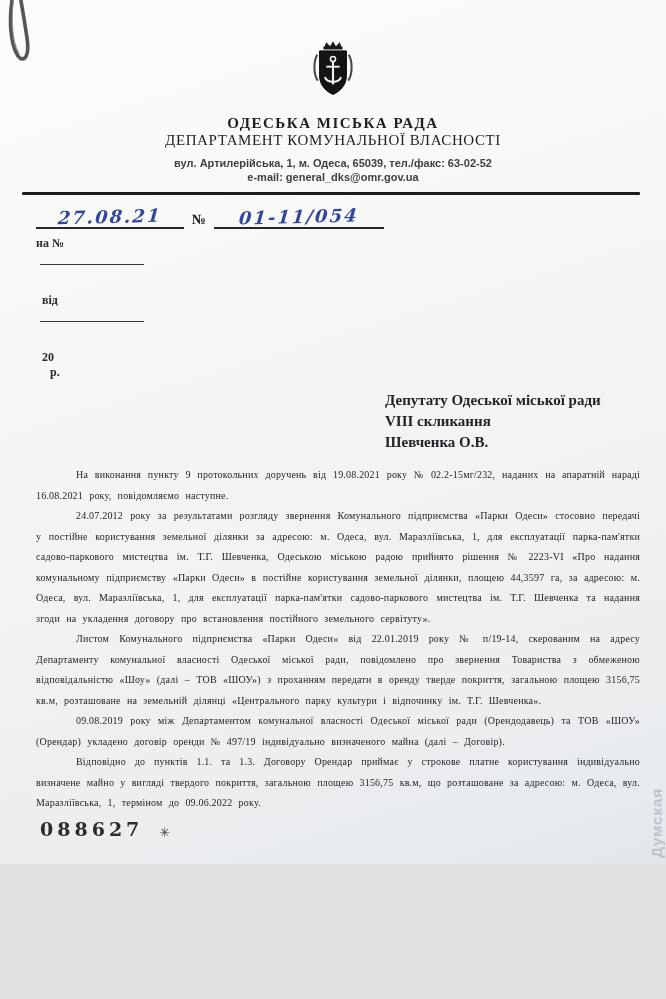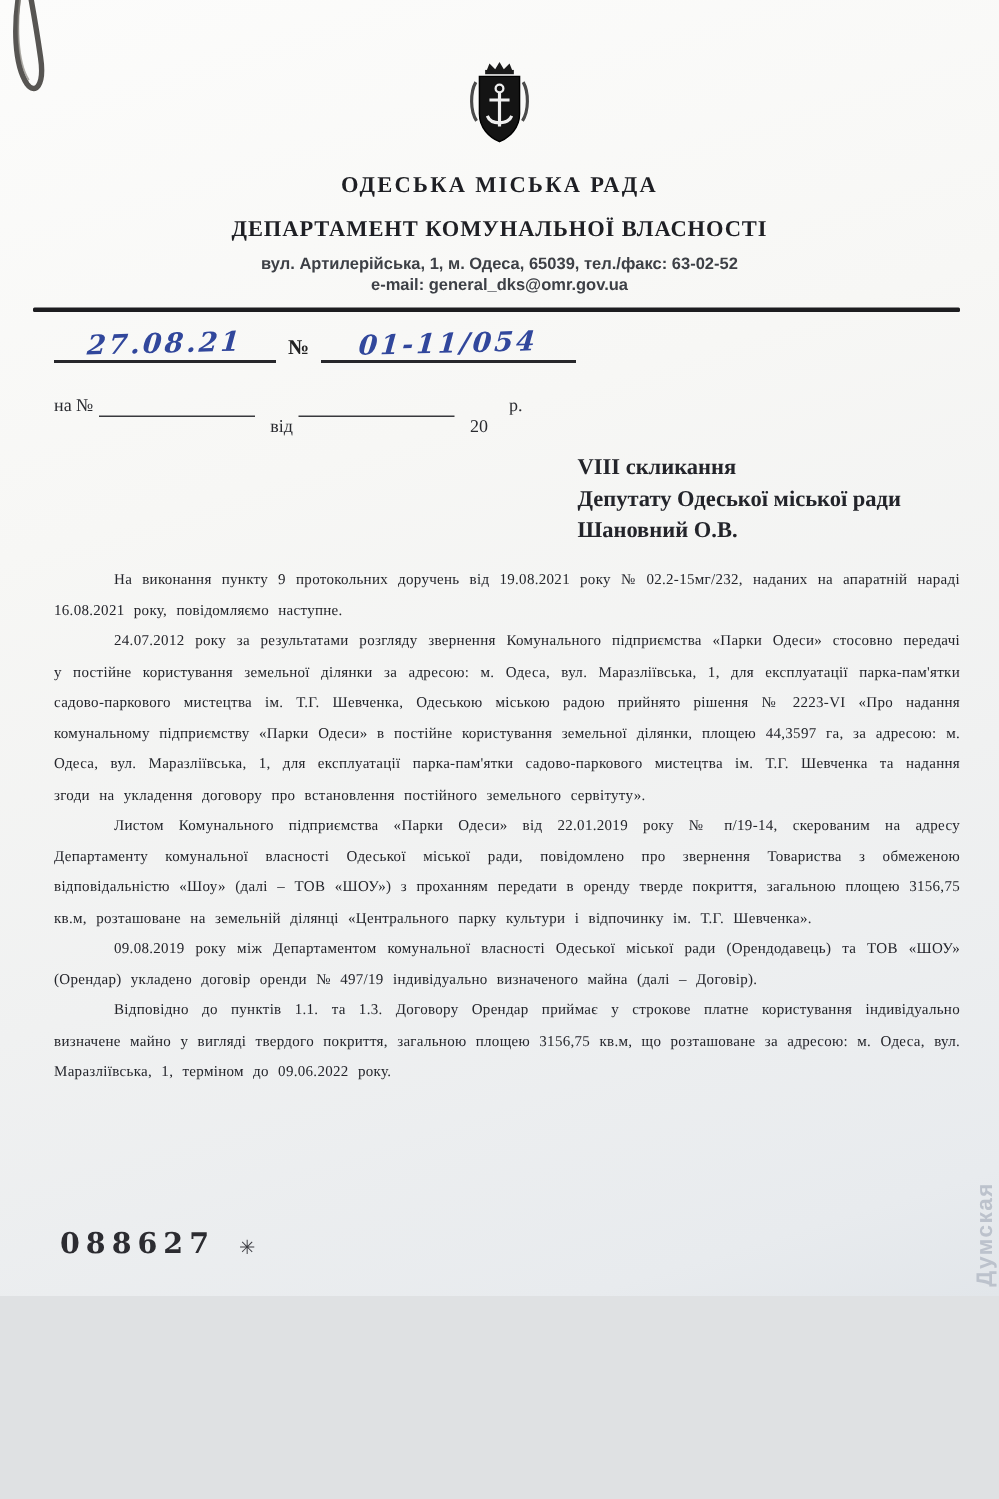--- a/index.html
+++ b/index.html
@@ -12,37 +12,37 @@
     position:relative;width:666px;height:864px;overflow:hidden;
     background:linear-gradient(163deg,#fcfcfb 0%,#f7f7f5 35%,#f0f1f1 65%,#e8ebee 92%,#e2e6ea 100%);
     color:#23242a;
   }
   
   .paperclip{position:absolute;left:0px;top:-6px;}
   
   .header{text-align:center;padding-top:40px;}
   .emblem{display:inline-block;line-height:0;}
   .org1{font-size:15px;font-weight:bold;letter-spacing:1.5px;margin-top:9px;color:#1e1f24;}
-  .org2{font-size:15px;font-weight:bold;letter-spacing:0.6px;margin-top:12px;color:#1e1f24;}
+  .org2{font-size:15px;font-weight:normal;letter-spacing:0.6px;margin-top:0;color:#1e1f24;}
   .addr{font-family:"Liberation Sans", sans-serif;font-size:11px;font-weight:bold;color:#3d4046;margin-top:8px;}
   .email{font-family:"Liberation Sans", sans-serif;font-size:11px;font-weight:bold;color:#3d4046;margin-top:2px;}
   .rule{height:3px;background:#1d1d20;margin:9px 26px 0 22px;border-radius:1px;}
   
   .ref{margin:4px 0 0 36px;}
   .hw-row{display:flex;align-items:flex-end;height:30px;}
   .hw-slot{border-bottom:2px solid #27272b;text-align:center;}
   .hw-slot.s1{width:148px;}
   .hw-slot.s2{width:170px;}
   .hw{
     font-family:"DejaVu Serif", serif;font-style:italic;font-weight:bold;
     color:#31479c;font-size:18px;letter-spacing:2px;display:inline-block;
     transform:rotate(-1.5deg) skewX(-6deg);
   }
   .no-sign{font-size:14px;font-weight:bold;margin:0 8px 1px 8px;color:#222;}
-  .form-row{display:flex;align-items:center;margin-top:7px;font-size:12px;font-weight:normal;color:#2a2b30;}
+  .form-row{display:flex;align-items:flex-start;margin-top:7px;font-size:12px;font-weight:bold;color:#2a2b30;flex-direction:column;}
   .blank{border-bottom:1.5px solid #38393d;width:104px;margin:0 4px;height:13px;}
   .gap20{margin-left:6px;margin-top:28px;}
   .gap-r{margin-left:14px;}
   
   .recipient{margin:10px 38px 0 385px;font-size:15px;font-weight:bold;line-height:21px;color:#23242a;}
   
   .salutation{text-align:center;font-size:15px;font-weight:bold;margin-top:24px;color:#23242a;}
   
   .bodytext{
     margin:12px 26px 0 36px;font-size:10px;font-weight:normal;line-height:20.5px;
@@ -111,23 +111,23 @@
       <span>на №</span>
       <span class="blank"></span>
       <span class="gap20">від</span>
       <span class="blank"></span>
       <span class="gap20">20</span>
       <span class="gap-r">р.</span>
     </div>
   </div>
 
   <div class="recipient">
+    <div>Депутату Одеської міської ради</div>
     <div>VIII скликання</div>
-    <div>Депутату Одеської міської ради</div>
-    <div>Шановний О.В.</div>
+    <div>Шевченка О.В.</div>
   </div>
 
 
   <div class="bodytext">
     <p>На виконання пункту 9 протокольних доручень від 19.08.2021 року № 02.2-15мг/232, наданих на апаратній нараді 16.08.2021 року, повідомляємо наступне.</p>
     <p>24.07.2012 року за результатами розгляду звернення Комунального підприємства «Парки Одеси» стосовно передачі у постійне користування земельної ділянки за адресою: м. Одеса, вул. Маразліївська, 1, для експлуатації парка-пам'ятки садово-паркового мистецтва ім. Т.Г. Шевченка, Одеською міською радою прийнято рішення № 2223-VI «Про надання комунальному підприємству «Парки Одеси» в постійне користування земельної ділянки, площею 44,3597 га, за адресою: м. Одеса, вул. Маразліївська, 1, для експлуатації парка-пам'ятки садово-паркового мистецтва ім. Т.Г. Шевченка та надання згоди на укладення договору про встановлення постійного земельного сервітуту».</p>
     <p>Листом Комунального підприємства «Парки Одеси» від 22.01.2019 року № п/19-14, скерованим на адресу Департаменту комунальної власності Одеської міської ради, повідомлено про звернення Товариства з обмеженою відповідальністю «Шоу» (далі – ТОВ «ШОУ») з проханням передати в оренду тверде покриття, загальною площею 3156,75 кв.м, розташоване на земельній ділянці «Центрального парку культури і відпочинку ім. Т.Г. Шевченка».</p>
     <p>09.08.2019 року між Департаментом комунальної власності Одеської міської ради (Орендодавець) та ТОВ «ШОУ» (Орендар) укладено договір оренди № 497/19 індивідуально визначеного майна (далі – Договір).</p>
     <p>Відповідно до пунктів 1.1. та 1.3. Договору Орендар приймає у строкове платне користування індивідуально визначене майно у вигляді твердого покриття, загальною площею 3156,75 кв.м, що розташоване за адресою: м. Одеса, вул. Маразліївська, 1, терміном до 09.06.2022 року.</p>
   </div>

